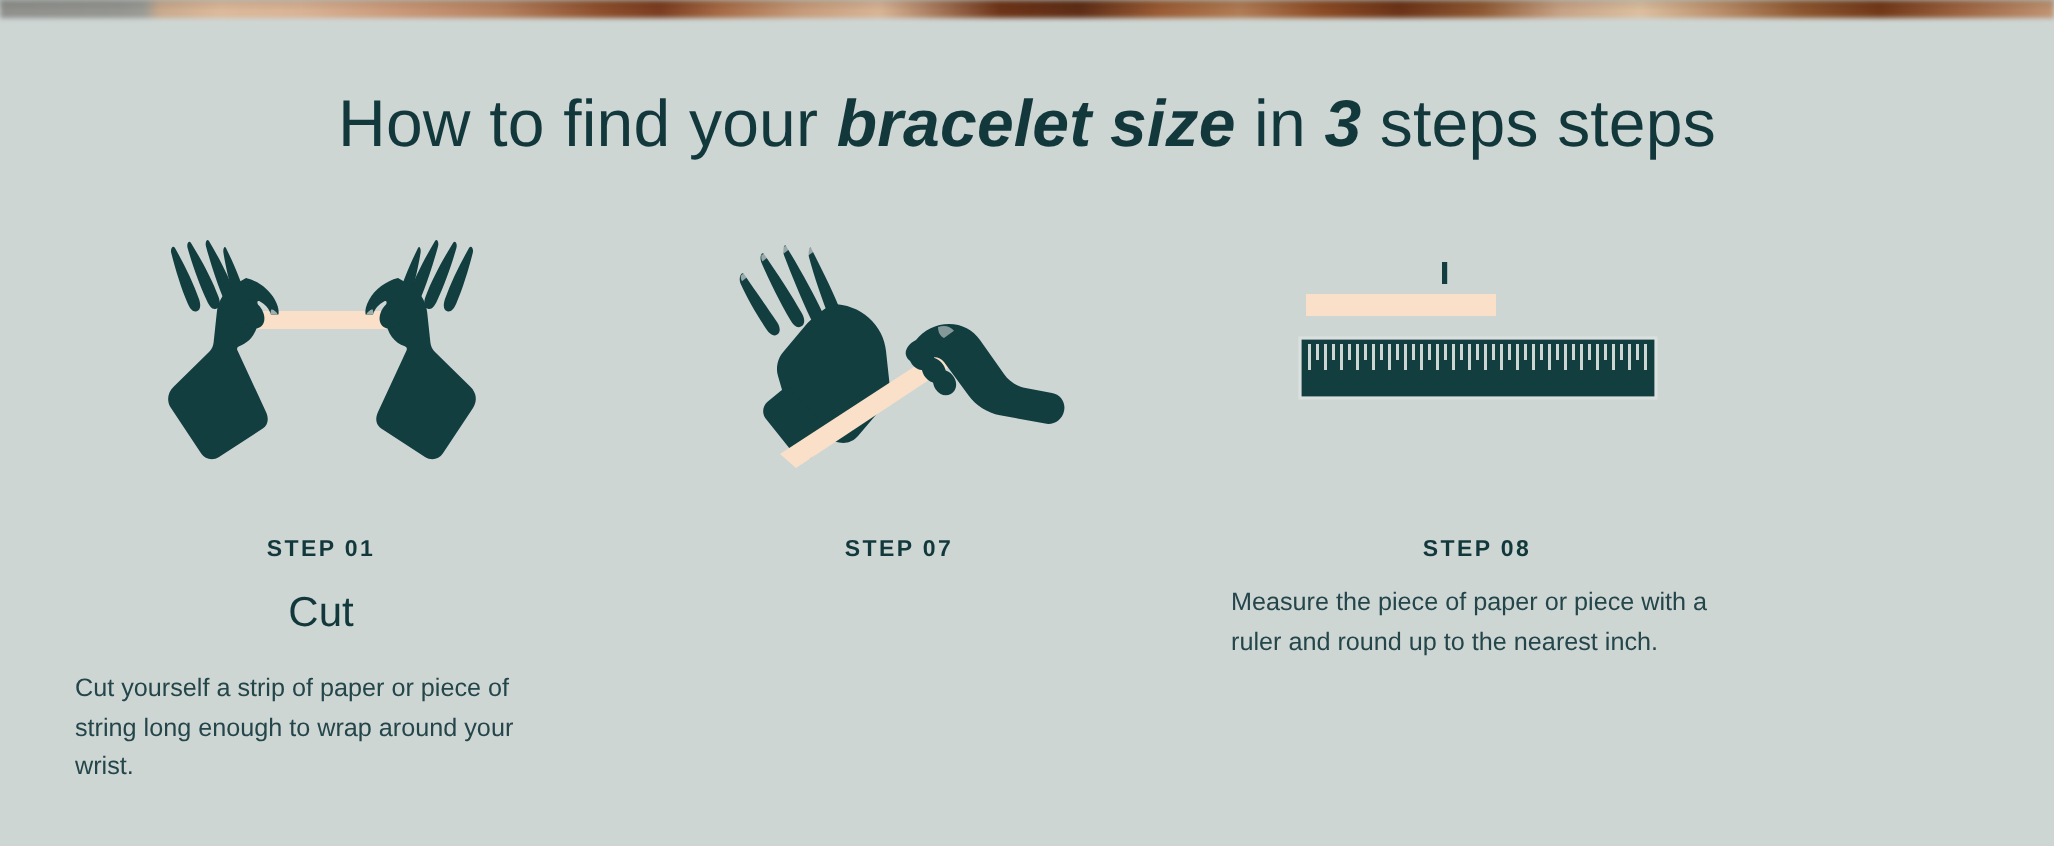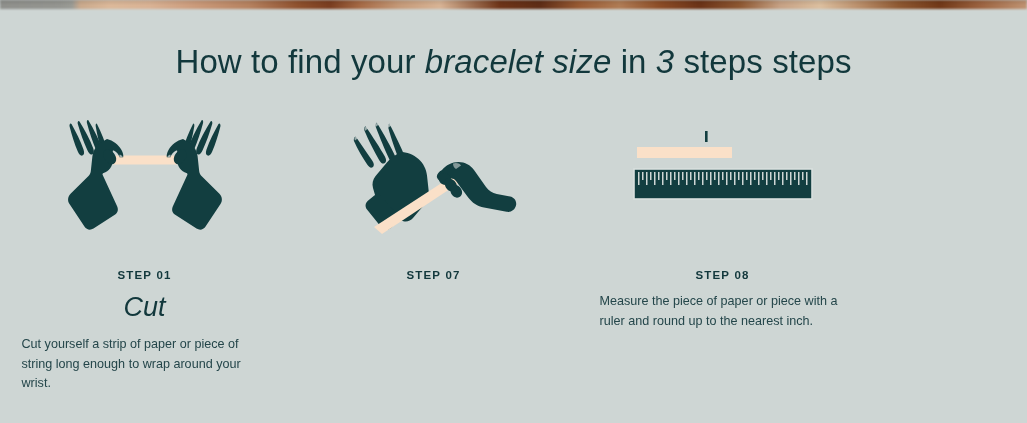--- a/index.html
+++ b/index.html
@@ -36,37 +36,37 @@
   
   .headline{
     position:absolute;top:40px;left:0;width:1027px;
     text-align:center;
     color:#12383c;
     font-size:33px;
     line-height:44px;
     letter-spacing:.1px;
     white-space:nowrap;
   }
-  .headline .em{font-weight:normal;font-style:italic;}
+  .headline .em{font-weight:bold;font-style:italic;}
 
   
-  .cols{position:absolute;top:110px;left:0;width:867px;display:flex;}
+  .cols{position:absolute;top:110px;left:16px;width:867px;display:flex;}
   .col{width:342.33px;display:flex;flex-direction:column;align-items:center;}
 
   .art{height:140px;width:100%;display:flex;align-items:center;justify-content:center;}
   .art svg{display:block;}
 
   .steplabel{
     margin-top:19px;
     font-size:11.5px;font-weight:bold;letter-spacing:1.2px;
     color:#12383c;text-align:center;
   }
   .steptitle{
     margin-top:9px;
-    font-size:27px;font-style:italic;font-weight:400;
+    font-size:21px;font-weight:400;
     color:#12383c;text-align:center;line-height:34px;
   }
   .stepbody{
     margin-top:11px;
     font-size:12.6px;line-height:19.5px;
     color:#24464a;
     max-width:246px;
   }
 </style>
 </head>

